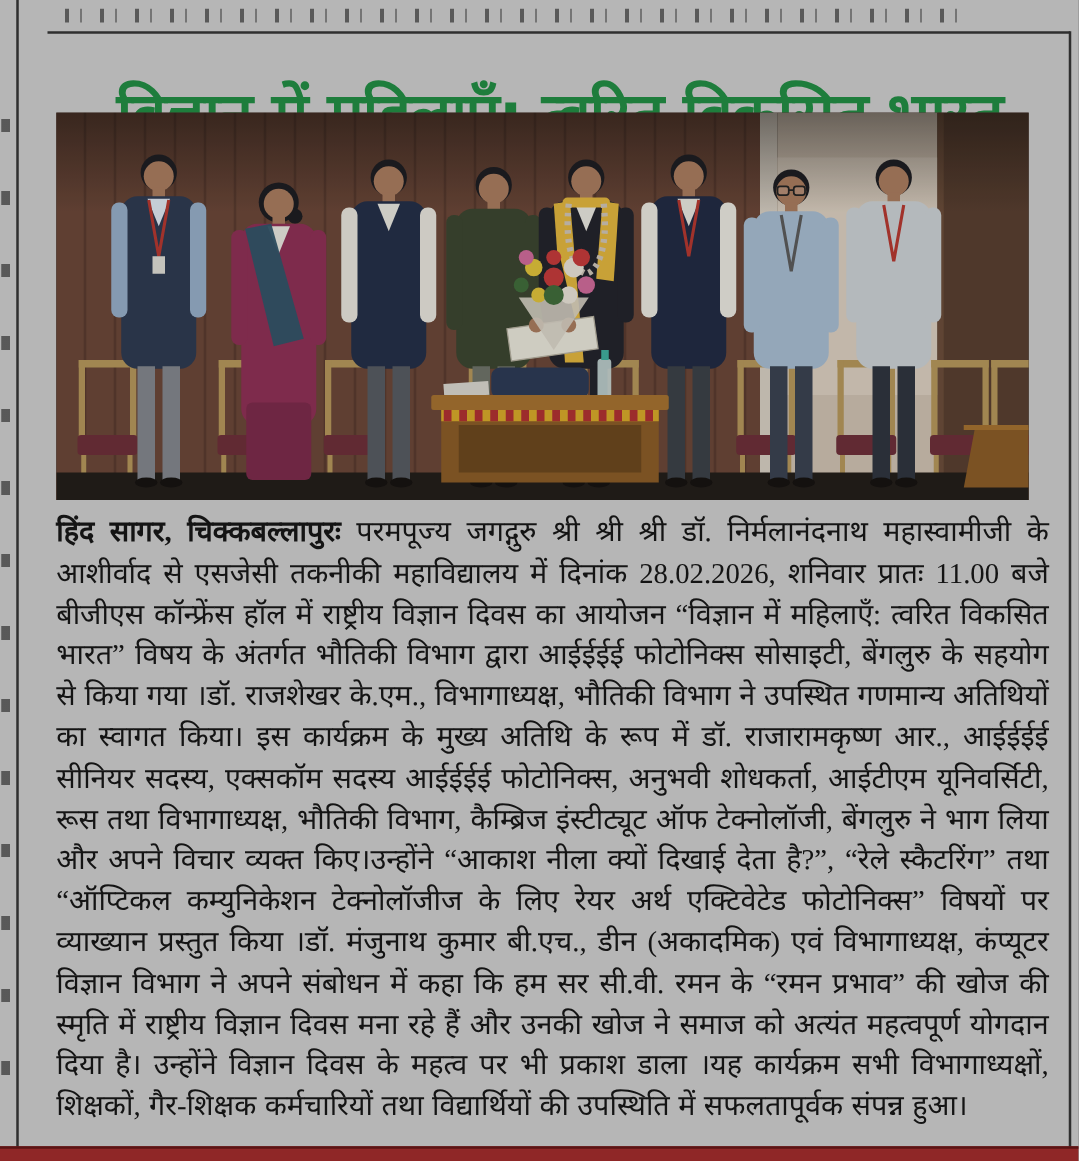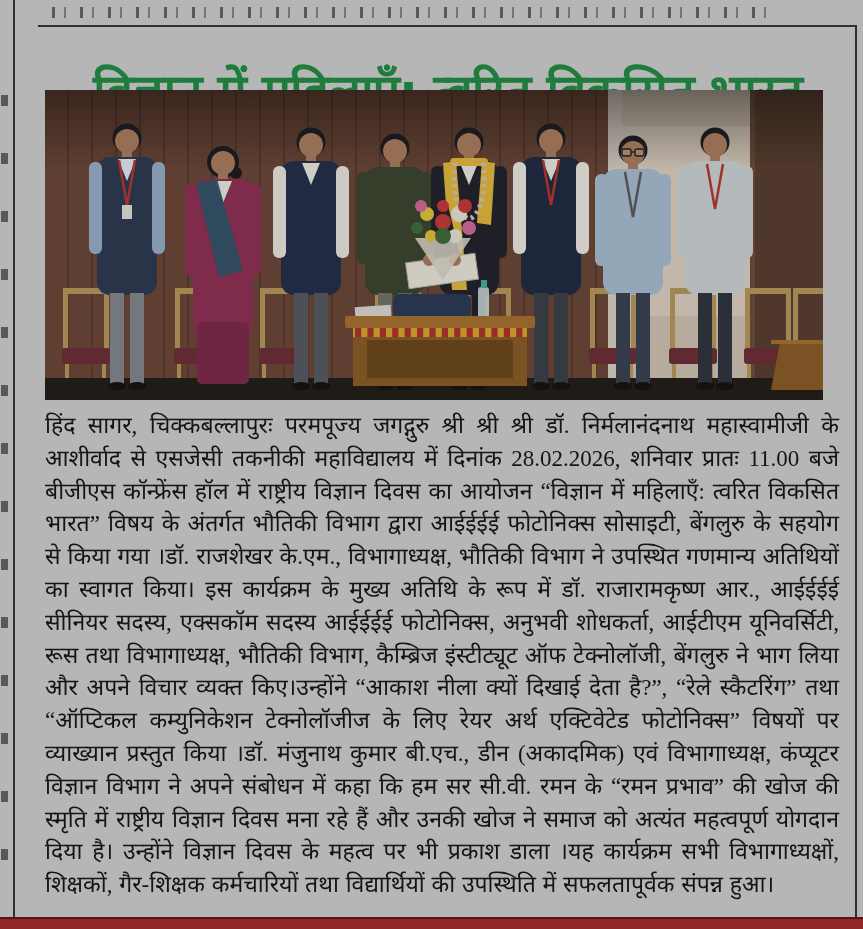--- a/index.html
+++ b/index.html
@@ -36,21 +36,21 @@
   .photo{
     position:absolute;left:45px;top:90px;width:778px;height:310px;
     background:#3a2e26;overflow:hidden;
   }
   .photo svg{display:block;width:100%;height:100%;}
   .article{
     position:absolute;left:45px;top:410px;width:794px;height:498px;
     font-size:23px;line-height:32.8px;text-align:justify;
     color:#141414;word-spacing:1px;
   }
-  .article .lead{font-weight:400;}
+  .article .lead{font-weight:700;}
   .bottom-bar{
     position:absolute;left:0;top:917px;width:863px;height:12px;
     background:var(--bottom-bar,#8f2727);
     border-top:2px solid #5a1414;box-sizing:border-box;
   }
 </style>
 </head>
 <body>
 
 <div class="page">

